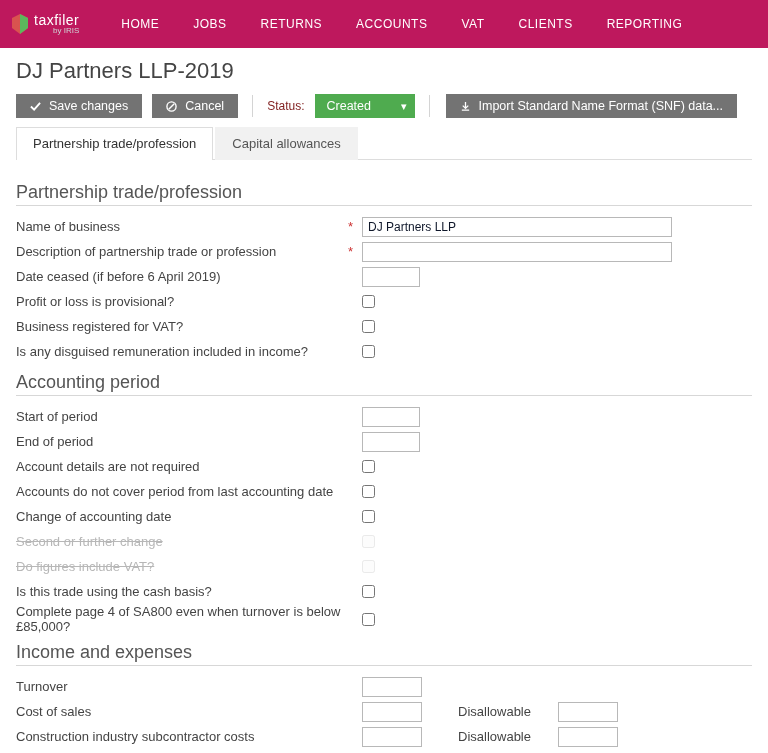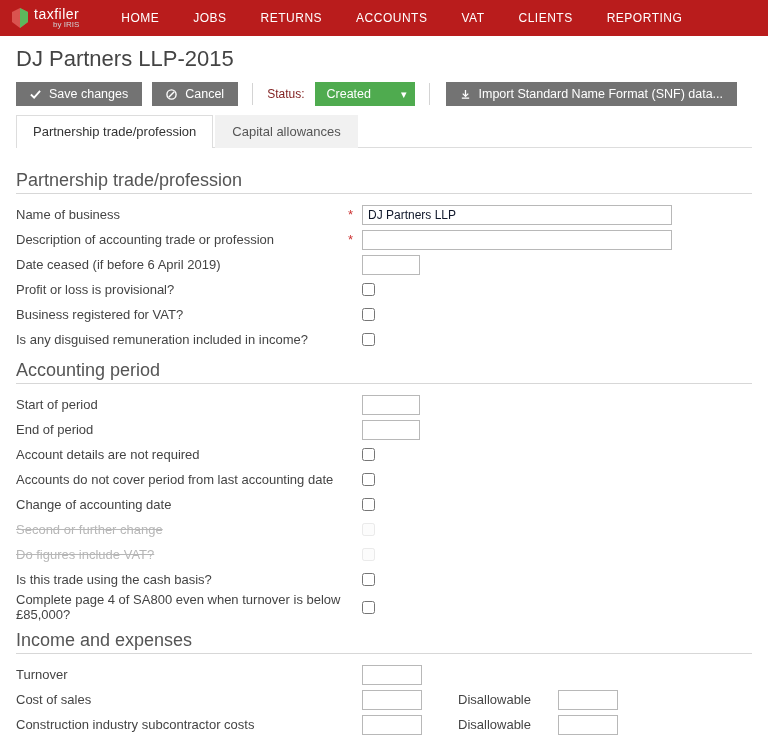--- a/index.html
+++ b/index.html
@@ -5,22 +5,22 @@
   * { box-sizing: border-box; margin: 0; padding: 0; }
   body {
     font-family: "Segoe UI", Arial, sans-serif;
     font-size: 13px;
     color: #333;
     background: #fff;
     width: 768px;
   }
   
   .topbar {
-    background: #b91c1c;
-    height: 36px;
+    background: #be185d;
+    height: 48px;
     display: flex;
     align-items: center;
     padding: 0 10px;
     gap: 6px;
   }
   .logo {
     display: flex;
     align-items: center;
     gap: 4px;
     margin-right: 28px;
@@ -138,21 +138,21 @@
     <span class="nav-item">JOBS</span>
     <span class="nav-item">RETURNS</span>
     <span class="nav-item">ACCOUNTS</span>
     <span class="nav-item">VAT</span>
     <span class="nav-item">CLIENTS</span>
     <span class="nav-item">REPORTING</span>
   </div>
 </div>
 
 <div class="page-header">
-  <div class="page-title">DJ Partners LLP-2015</div>
+  <div class="page-title">DJ Partners LLP-2019</div>
 </div>
 
 <div class="action-bar">
   <button class="btn btn-green">
     <span class="icon">
       <svg viewBox="0 0 12 12" width="11" height="11">
           <path d="M1 6 L4.5 9.5 L11 2" stroke="#fff" stroke-width="2" fill="none"></path>
         </svg>
     </span>
     <span>Save changes</span>
@@ -193,21 +193,21 @@
 
   <div class="section-title">Partnership trade/profession</div>
   <div class="rule"></div>
 
   <div class="form-row">
     <span class="label">Name of business</span>
     <span class="req">*</span>
     <input class="text wide" value="DJ Partners LLP" style="">
   </div>
   <div class="form-row">
-    <span class="label">Description of accounting trade or profession</span>
+    <span class="label">Description of partnership trade or profession</span>
     <span class="req">*</span>
     <input class="text wide" value="" style="">
   </div>
   <div class="form-row">
     <span class="label">Date ceased (if before 6 April 2019)</span>
     <span class="req hidden">*</span>
     <input class="text short" value="" style="">
   </div>
   <div class="form-row">
     <span class="label">Profit or loss is provisional?</span>

